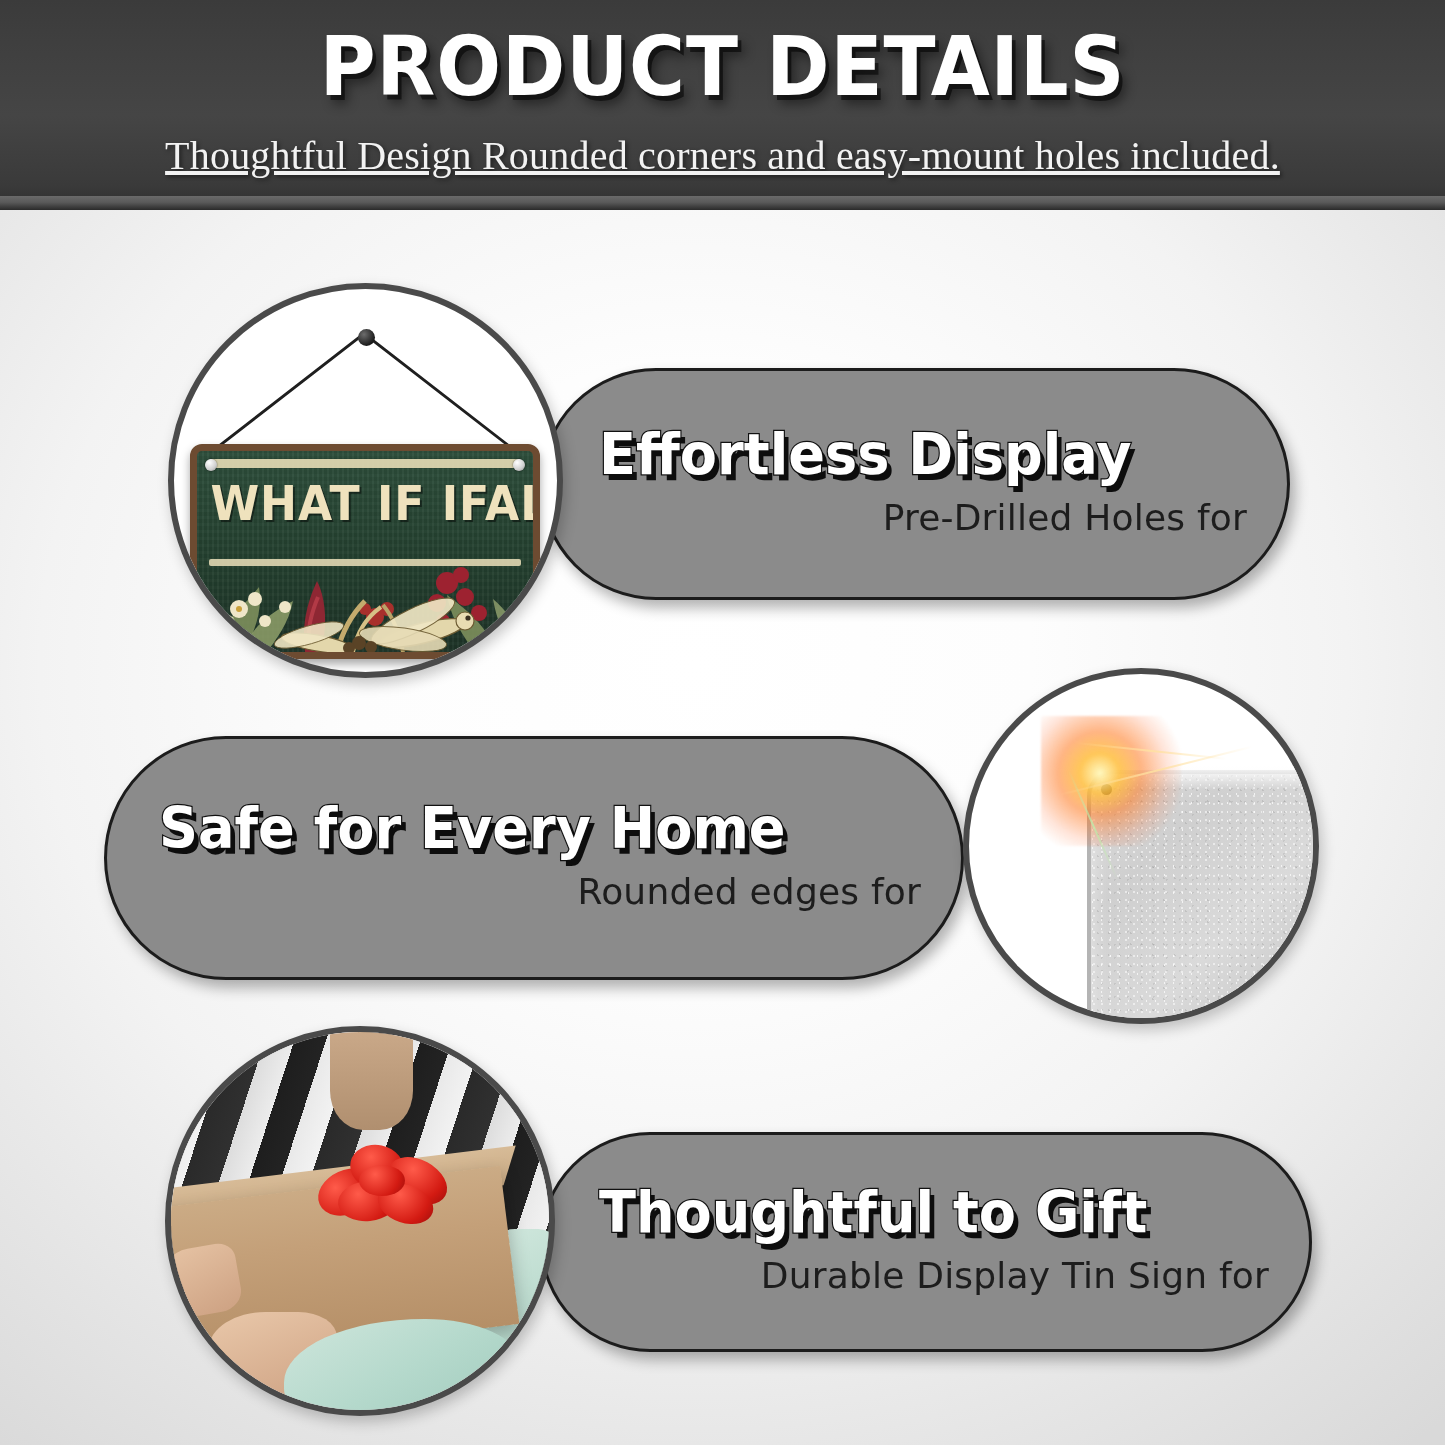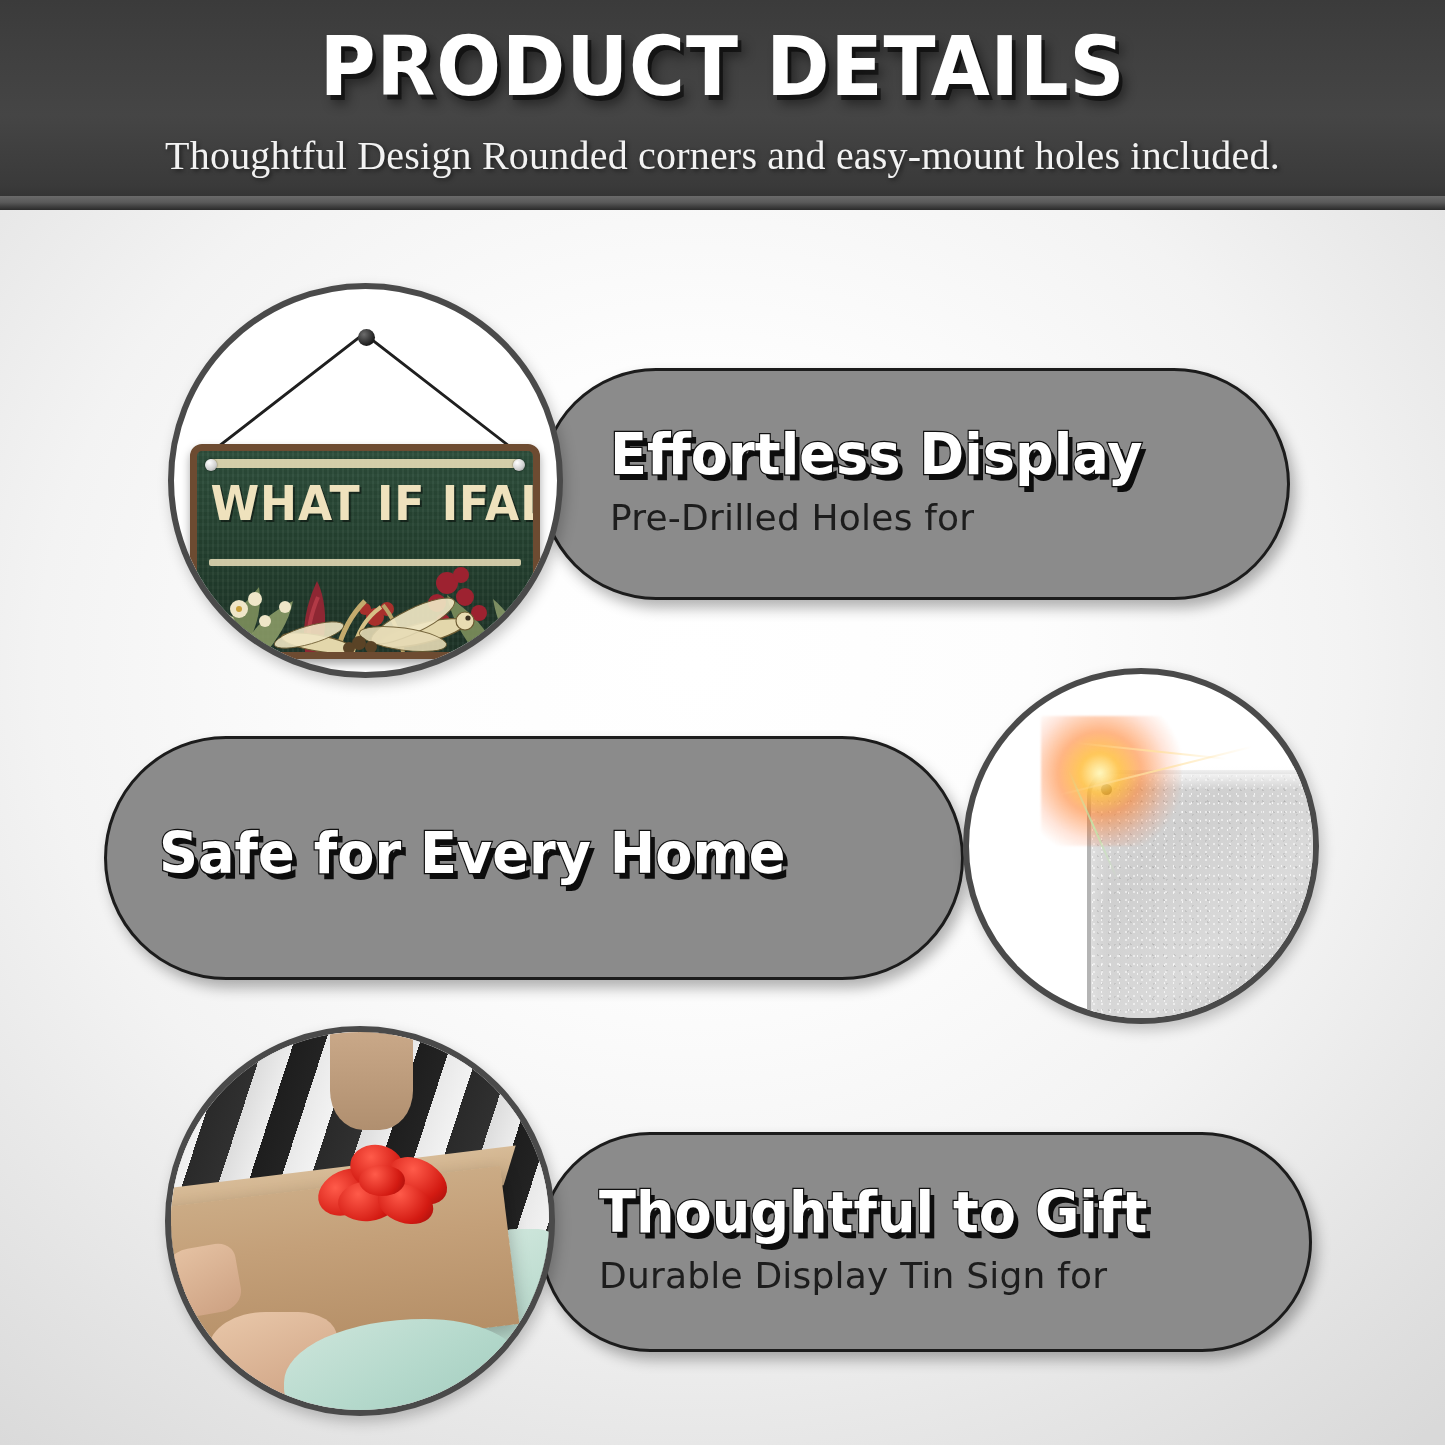--- a/index.html
+++ b/index.html
@@ -43,20 +43,21 @@
     line-height:1.0;
   }
   .header-sub{
     position:absolute; left:0; right:0; top:132px;
     text-align:center;
     font-family:"Liberation Serif", serif;
     font-size:40px;
     color:#f2f2f2;
     letter-spacing:0.2px;
     text-shadow:2px 2px 4px rgba(0,0,0,0.5);
+    text-decoration:underline;
   }
 
   
   .feature{ position:absolute; }
 
   
   .pill{
     position:absolute;
     background:#8b8b8b;
     border:3px solid #1c1c1c;
@@ -83,20 +84,21 @@
     margin-bottom:10px;
     white-space:nowrap;
   }
   .pill-body{
     font-family:"DejaVu Sans", sans-serif;
     font-size:36px;
     color:#1d1d1d;
     line-height:1.38;
     letter-spacing:0.2px;
     white-space:nowrap;
+    text-align:right;
   }
 
   
   .circle{
     position:absolute;
     border-radius:50%;
     border:6px solid #4a4a4a;
     background:#ffffff;
     overflow:hidden;
     box-shadow:3px 6px 14px rgba(0,0,0,0.22);
@@ -271,21 +273,21 @@
 <div class="canvas">
 
   <div class="header">
     <div class="header-title">PRODUCT DETAILS</div>
     <div class="header-sub">Thoughtful Design Rounded corners and easy-mount holes included.</div>
   </div>
 
   <div class="feature">
 
     <div class="pill" style="left:540px; top:368px; width:750px; height:232px;">
-      <div class="pill-inner" style="left:56px; right:40px;margin-left:11px;">
+      <div class="pill-inner" style="left:56px; right:40px;">
         <div class="pill-title">Effortless Display</div>
         <div class="pill-body">Pre-Drilled Holes for</div>
       </div>
     </div>
 
     <div class="circle c1">
       <svg class="cord" viewBox="0 0 395 395">
         <path d="M36 170 L196 46 L356 170" fill="none" stroke="#1f1f1f" stroke-width="3"></path>
       </svg>
       <div class="nail"></div>
@@ -358,20 +360,21 @@
         </svg>
       </div>
     </div>
   </div>
 
   <div class="feature">
 
     <div class="pill" style="left:104px; top:736px; width:860px; height:244px;">
       <div class="pill-inner" style="left:52px; right:40px;">
         <div class="pill-title">Safe for Every Home</div>
+        <div class="pill-body">Rounded edges for</div>
       </div>
     </div>
 
     <div class="circle c2">
       <div class="corner-plate">
         <div class="corner-texture"></div>
       </div>
       <div class="corner-edgelight"></div>
       <div class="corner-dot"></div>
       <div class="sparkle"></div>

